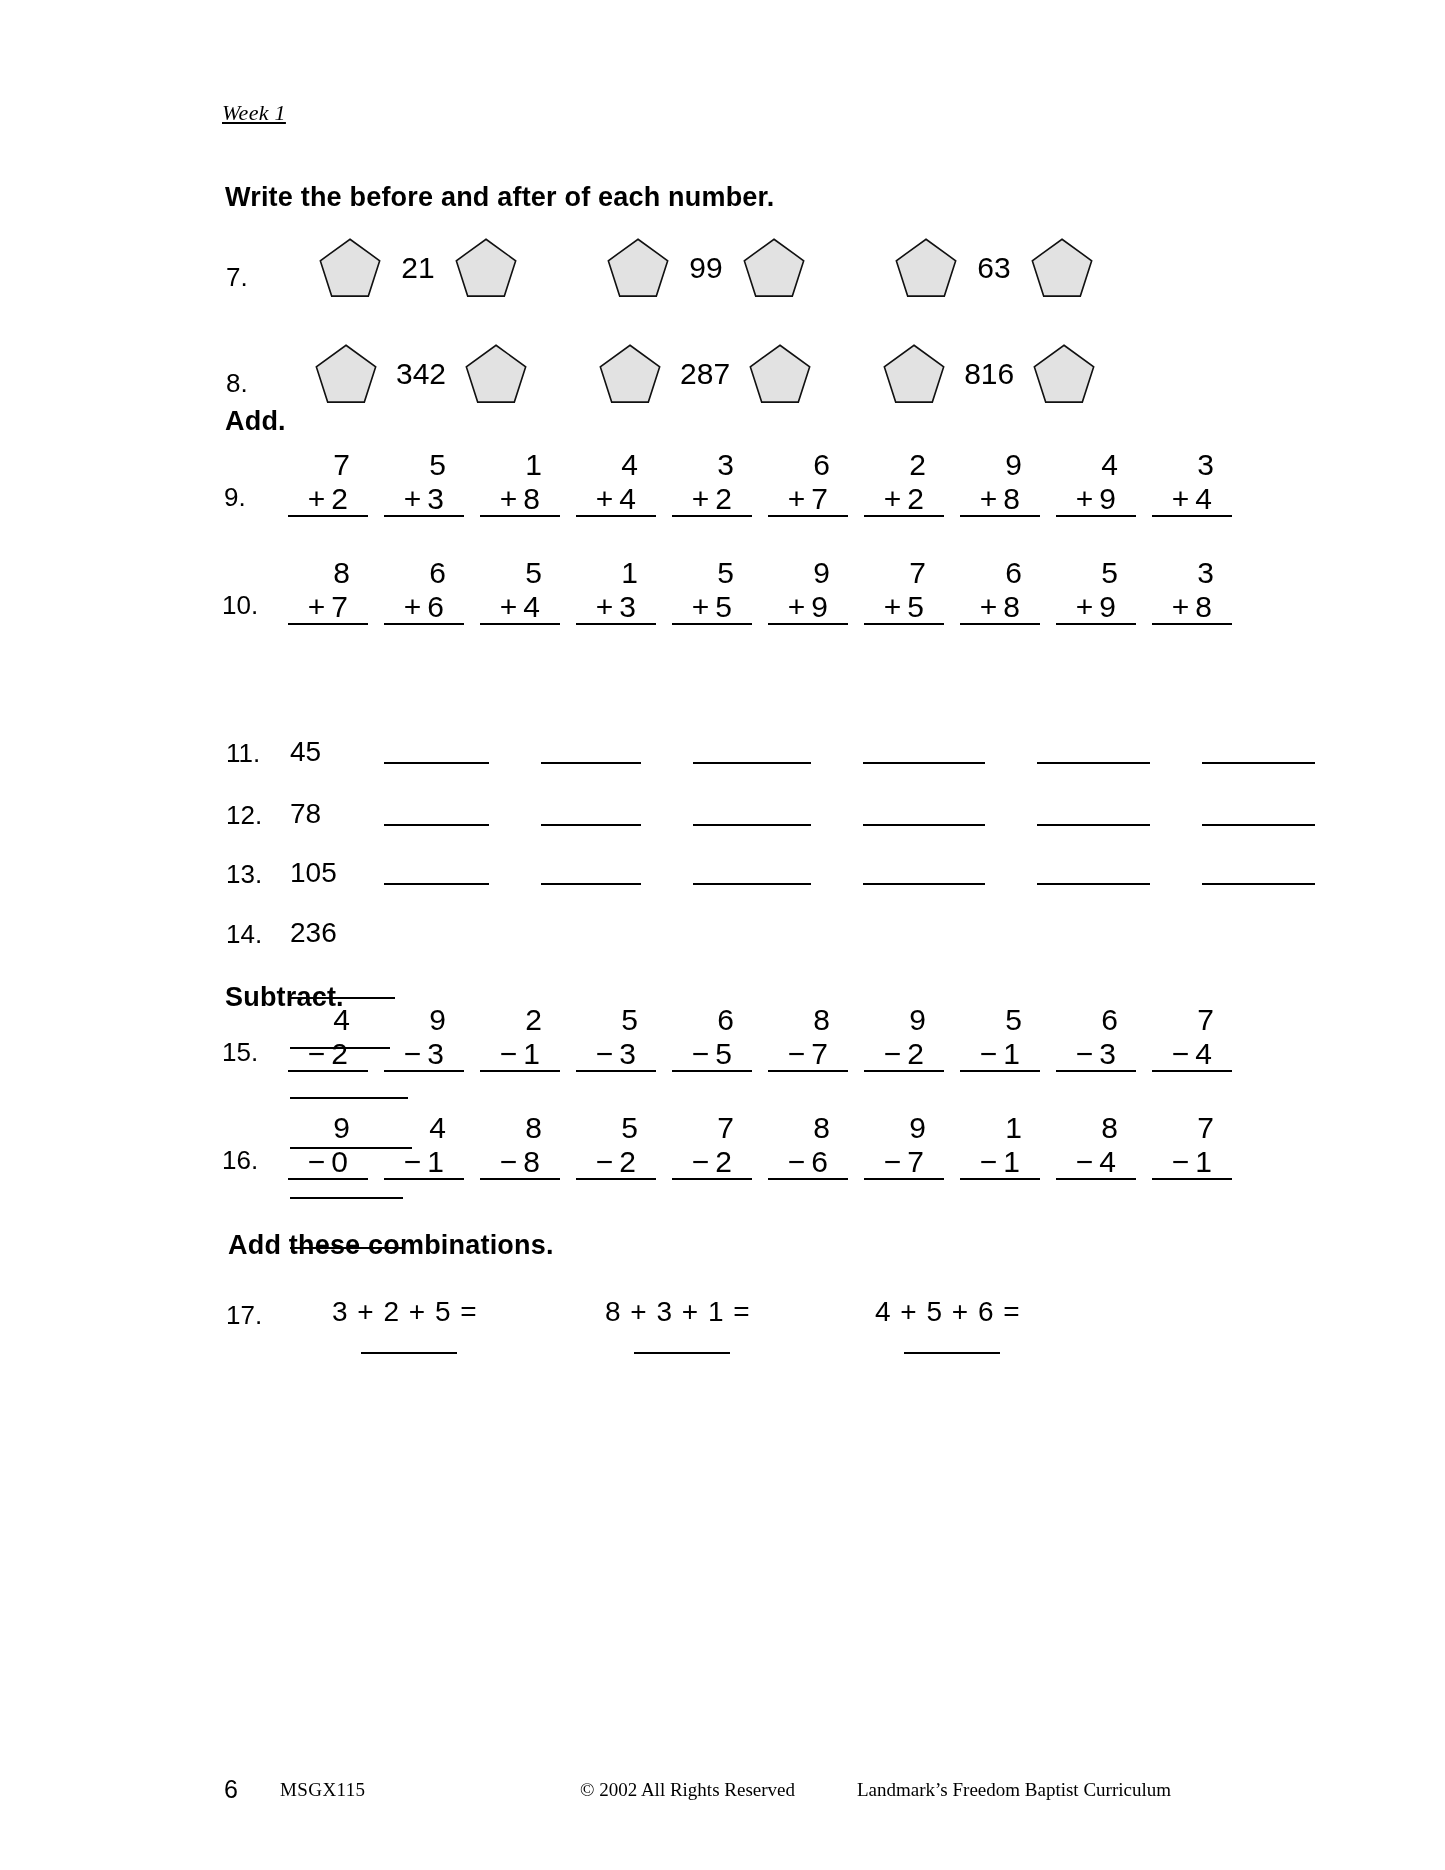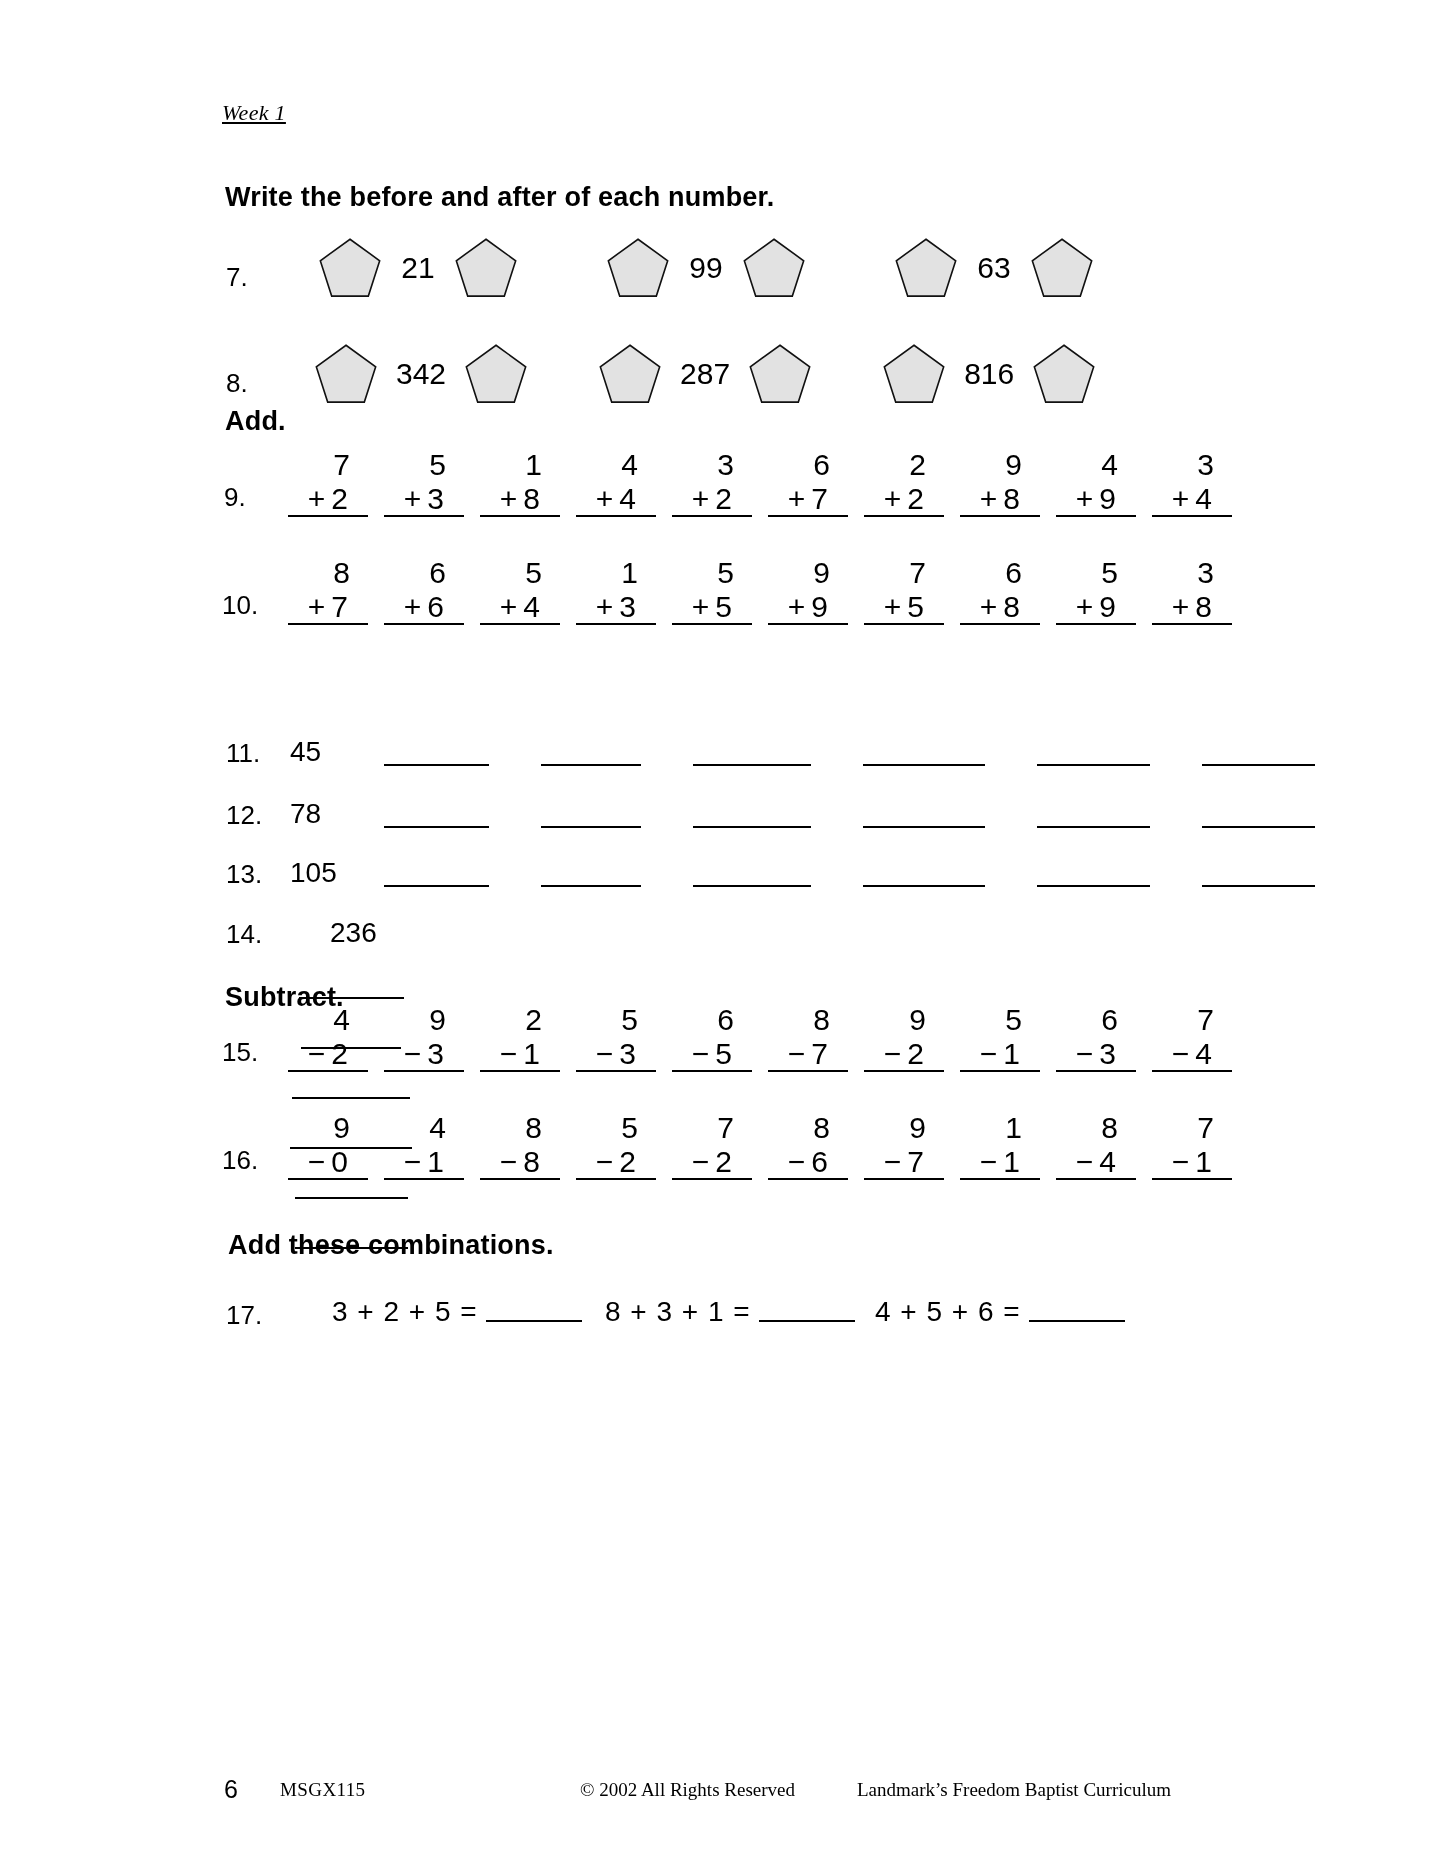--- a/index.html
+++ b/index.html
@@ -113,39 +113,40 @@
     margin-left: auto;
     box-sizing: content-box;
     letter-spacing: 2px;
   }
   .prob .bot .sign { margin-right: 4px; }
 
   
   .blankrow {
     position: absolute;
     display: flex;
-    align-items: center;
+    align-items: flex-start;
     gap: 22px;
   }
   .blankrow .start {
     font-size: 28px;
     width: 72px;
   }
   .blank {
     height: 26px;
     border-bottom: 2.5px solid #000;
     margin-right: 30px;
   }
 
   
   .combo {
     position: absolute;
     font-size: 28px;
     display: flex;
-    align-items: flex-start;
+    align-items: center;
+    flex-direction: column;
   }
   .combo .expr { margin-right: 8px; letter-spacing: 1px;}
   .combo .cblank {
     width: 96px;
     height: 24px;
     border-bottom: 2.5px solid #000;
   }
 
   
   .footer {

